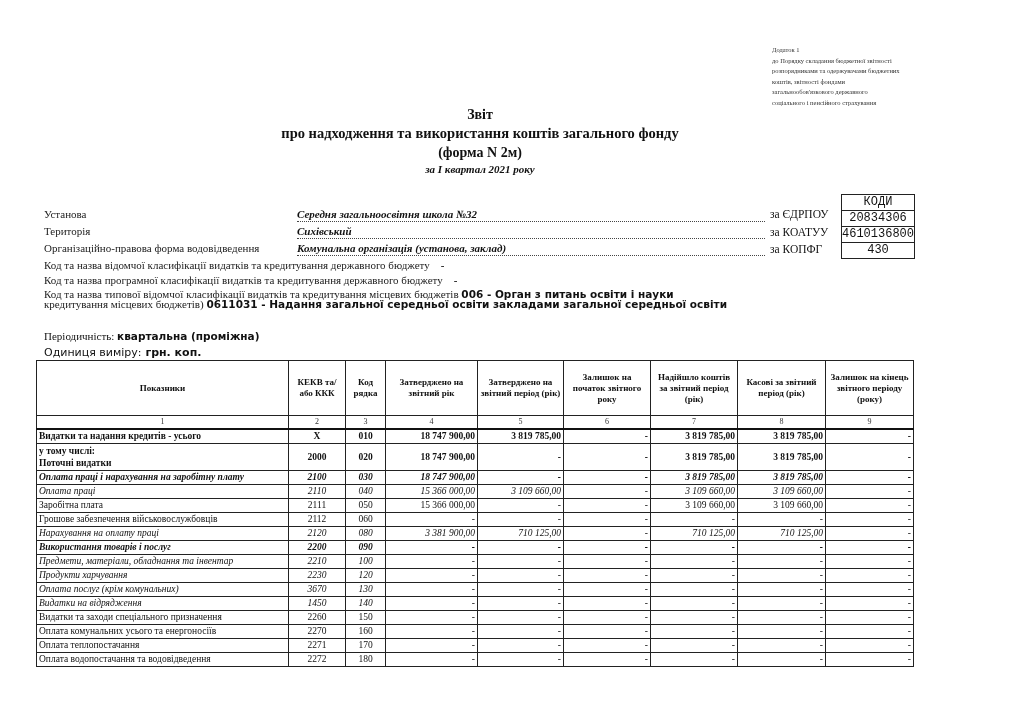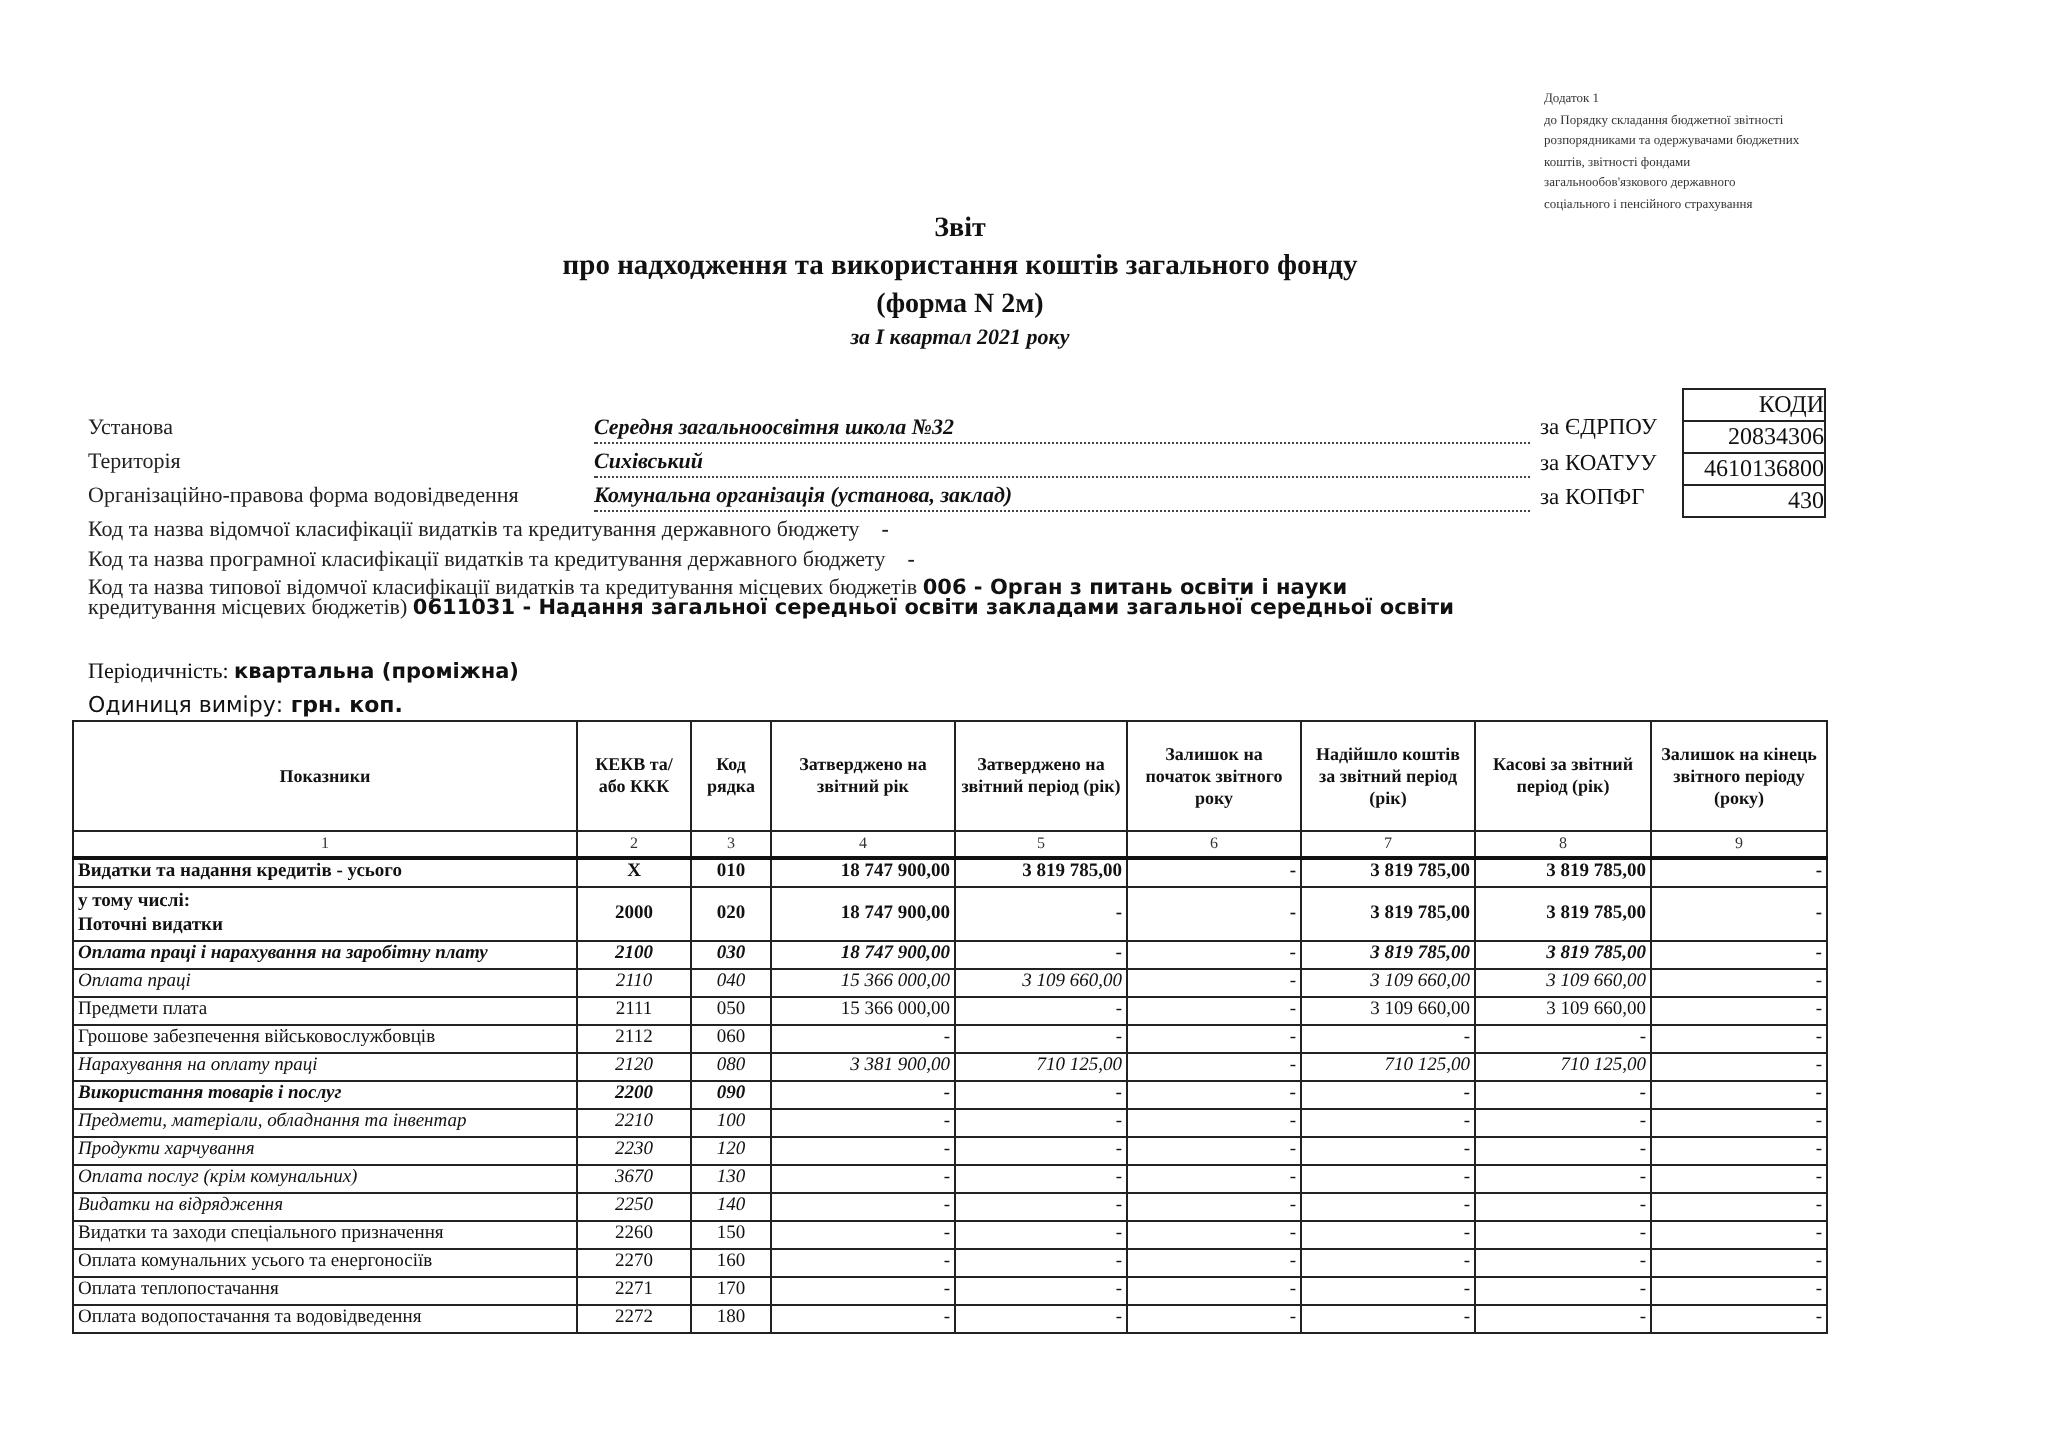--- a/index.html
+++ b/index.html
@@ -7,21 +7,21 @@
   .annex { position:absolute; left:772px; top:45px; font-size:6.5px; line-height:10.5px; color:#333; }
   .title-block { position:absolute; left:250px; top:105px; width:460px; text-align:center; }
   .t1 { font-weight:bold; font-size:14px; line-height:19px; }
   .t2 { font-weight:bold; font-size:14.5px; line-height:19px; }
   .t3 { font-weight:bold; font-size:14px; line-height:19px; }
   .t4 { font-style:italic; font-weight:bold; font-size:11px; line-height:15px; }
   .info { position:absolute; left:44px; font-size:11px; color:#222; }
   .info-val { position:absolute; left:297px; width:468px; font-size:11px; font-style:italic; font-weight:bold; border-bottom:1px dotted #444; height:14px; line-height:14px; }
   .code-label { position:absolute; left:770px; font-size:11.5px; }
   .codes { position:absolute; left:841px; top:194px; border-collapse:collapse; font-size:12px; }
-  .codes td { border:1.5px solid #222; width:70px; height:15px; text-align:right; padding:0; line-height:15px; }
+  .codes td { border:1.5px solid #222; width:70px; height:15px; text-align:center; padding:0; line-height:15px;font-family:Liberation Mono, monospace; }
   .kod-line { position:absolute; left:44px; font-size:11px; color:#222; white-space:nowrap; }
   .bold-sans { font-family:"DejaVu Sans", sans-serif; font-weight:bold; font-size:10.5px; color:#111; }
   .periodic { position:absolute; left:44px; top:330px; font-size:11px; }
   .units { position:absolute; left:44px; top:346px; font-family:"DejaVu Sans", sans-serif; font-size:11px; font-weight:bold; }
   .units .lbl { font-weight:normal; }
   table.main { position:absolute; left:36px; top:360px; border-collapse:collapse; table-layout:fixed; font-size:9.5px; }
   table.main td, table.main th { border:1.3px solid #222; padding:0 2px; overflow:hidden; white-space:nowrap; }
   table.main th { font-weight:bold; font-size:9px; line-height:11px; height:54px; white-space:normal; text-align:center; }
   table.main tr.nums td { height:12px; text-align:center; font-size:8px; color:#333; line-height:12px; }
   table.main tr.row td { height:13px; line-height:13px; }
@@ -186,21 +186,21 @@
         <td class="c">2110</td>
         <td class="c">040</td>
         <td class="r">15 366 000,00</td>
         <td class="r">3 109 660,00</td>
         <td class="r">-</td>
         <td class="r">3 109 660,00</td>
         <td class="r">3 109 660,00</td>
         <td class="r">-</td>
       </tr>
       <tr class="row">
-        <td class="name">Предмети плата</td>
+        <td class="name">Заробітна плата</td>
         <td class="c">2111</td>
         <td class="c">050</td>
         <td class="r">15 366 000,00</td>
         <td class="r">-</td>
         <td class="r">-</td>
         <td class="r">3 109 660,00</td>
         <td class="r">3 109 660,00</td>
         <td class="r">-</td>
       </tr>
       <tr class="row">
@@ -264,21 +264,21 @@
         <td class="c">130</td>
         <td class="r">-</td>
         <td class="r">-</td>
         <td class="r">-</td>
         <td class="r">-</td>
         <td class="r">-</td>
         <td class="r">-</td>
       </tr>
       <tr class="row ital">
         <td class="name">Видатки на відрядження</td>
-        <td class="c">2250</td>
+        <td class="c">1450</td>
         <td class="c">140</td>
         <td class="r">-</td>
         <td class="r">-</td>
         <td class="r">-</td>
         <td class="r">-</td>
         <td class="r">-</td>
         <td class="r">-</td>
       </tr>
       <tr class="row">
         <td class="name">Видатки та заходи спеціального призначення</td>

